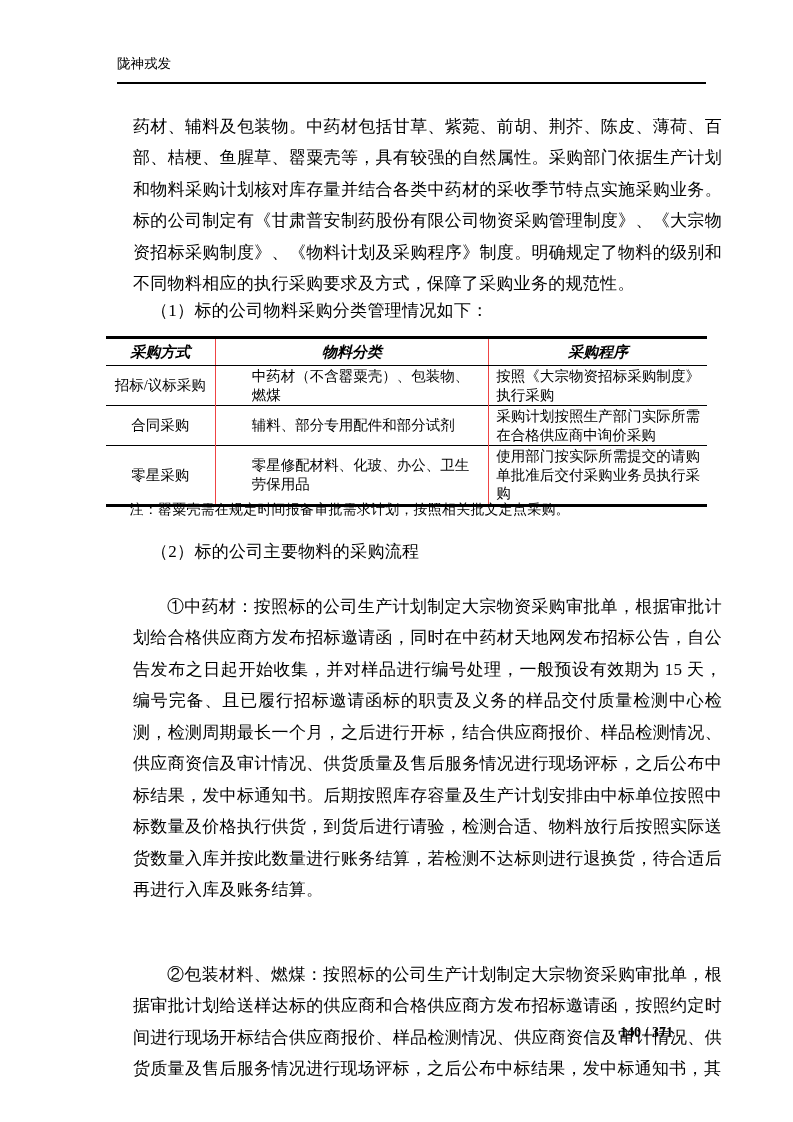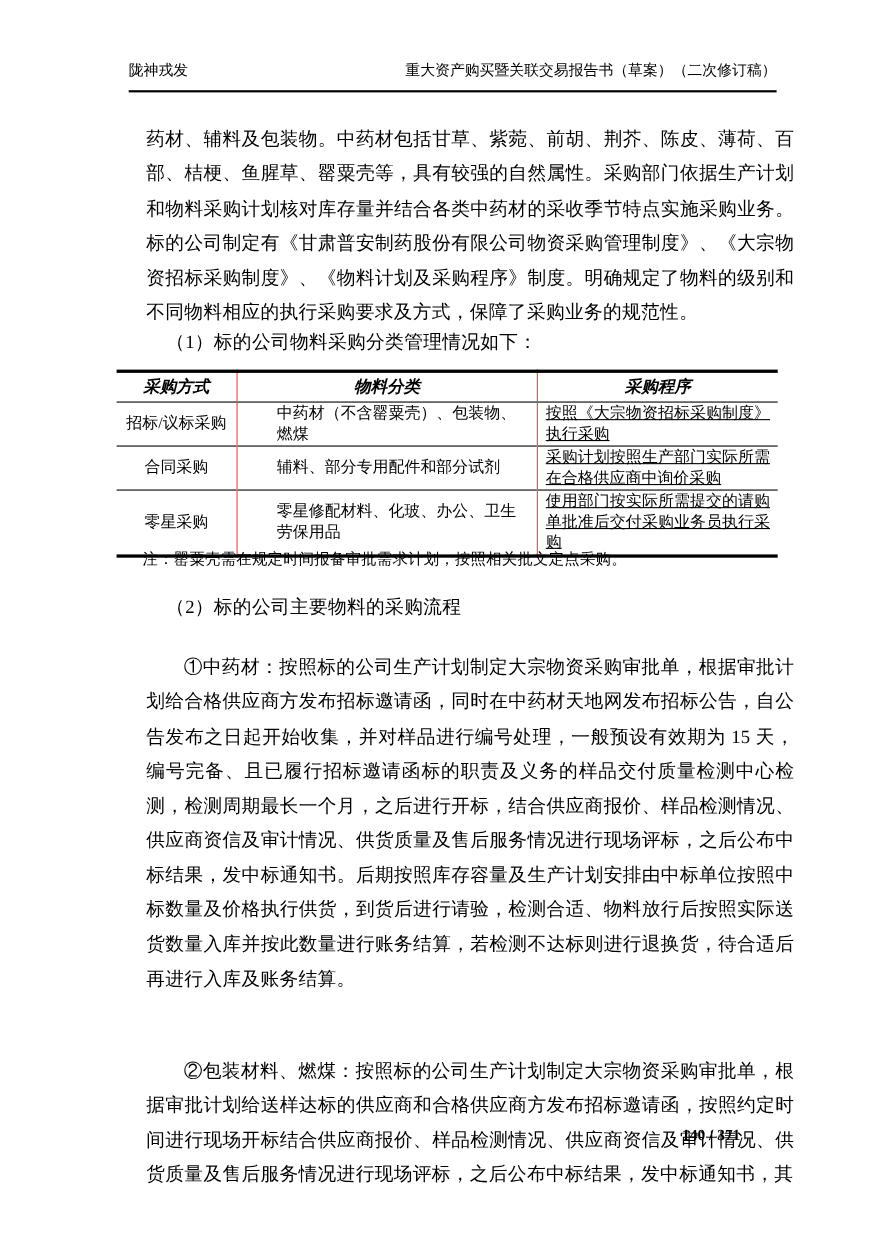--- a/index.html
+++ b/index.html
@@ -49,21 +49,21 @@
     font-size:14.5px;line-height:18.5px;
     padding:1px 7px;vertical-align:middle;
   }
   .ptable tbody tr + tr td{border-top:1px solid #000;}
   .ptable th + th, .ptable td + td{border-left:1px solid #ef4444;}
   .col1{width:107px;}
   .col2{width:268px;}
   .col3{width:214px;}
   .ptable td.c1{text-align:center;padding:1px 2px;}
   .ptable td.c2{text-align:left;padding-left:36px;}
-  .ptable td.c3{text-align:justify;text-justify:inter-character;text-decoration:underline;}
+  .ptable td.c3{text-align:justify;text-justify:inter-character;}
   
   .note{
     position:absolute;left:117px;width:589px;top:499px;
     font-size:14px;line-height:22px;letter-spacing:0.2px;
     margin:0;text-indent:0.9em;white-space:nowrap;
   }
   
   .footer{
     position:absolute;left:117px;top:1025px;width:556px;
     text-align:right;font-size:14px;font-weight:bold;
@@ -74,21 +74,20 @@
   .p2{top:575px;}
   .p3{top:944px;font-family:Liberation Mono, monospace;}
 </style>
 </head>
 <body>
 
 <div class="page">
 
   <div class="header">
     <span>陇神戎发</span>
-    <span>重大资产购买暨关联交易报告书（草案）（二次修订稿）</span>
   </div>
 
   <p class="bodytext p1">药材、辅料及包装物。中药材包括甘草、紫菀、前胡、荆芥、陈皮、薄荷、百部、桔梗、鱼腥草、罂粟壳等，具有较强的自然属性。采购部门依据生产计划和物料采购计划核对库存量并结合各类中药材的采收季节特点实施采购业务。标的公司制定有《甘肃普安制药股份有限公司物资采购管理制度》、《大宗物资招标采购制度》、《物料计划及采购程序》制度。明确规定了物料的级别和不同物料相应的执行采购要求及方式，保障了采购业务的规范性。</p>
 
   <p class="heading h1">（1）标的公司物料采购分类管理情况如下：</p>
 
   <table class="ptable">
     <colgroup>
       <col class="col1">
         <col class="col2">

